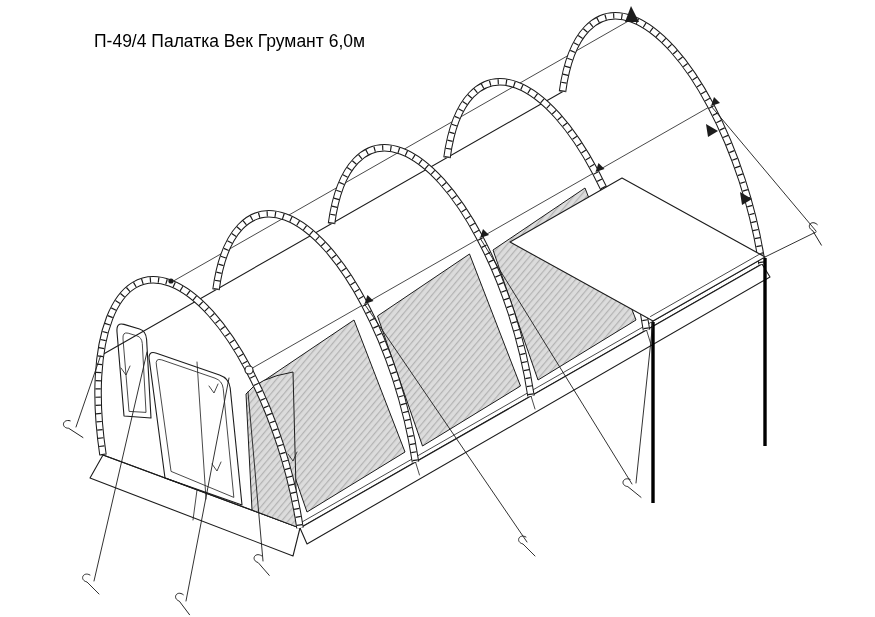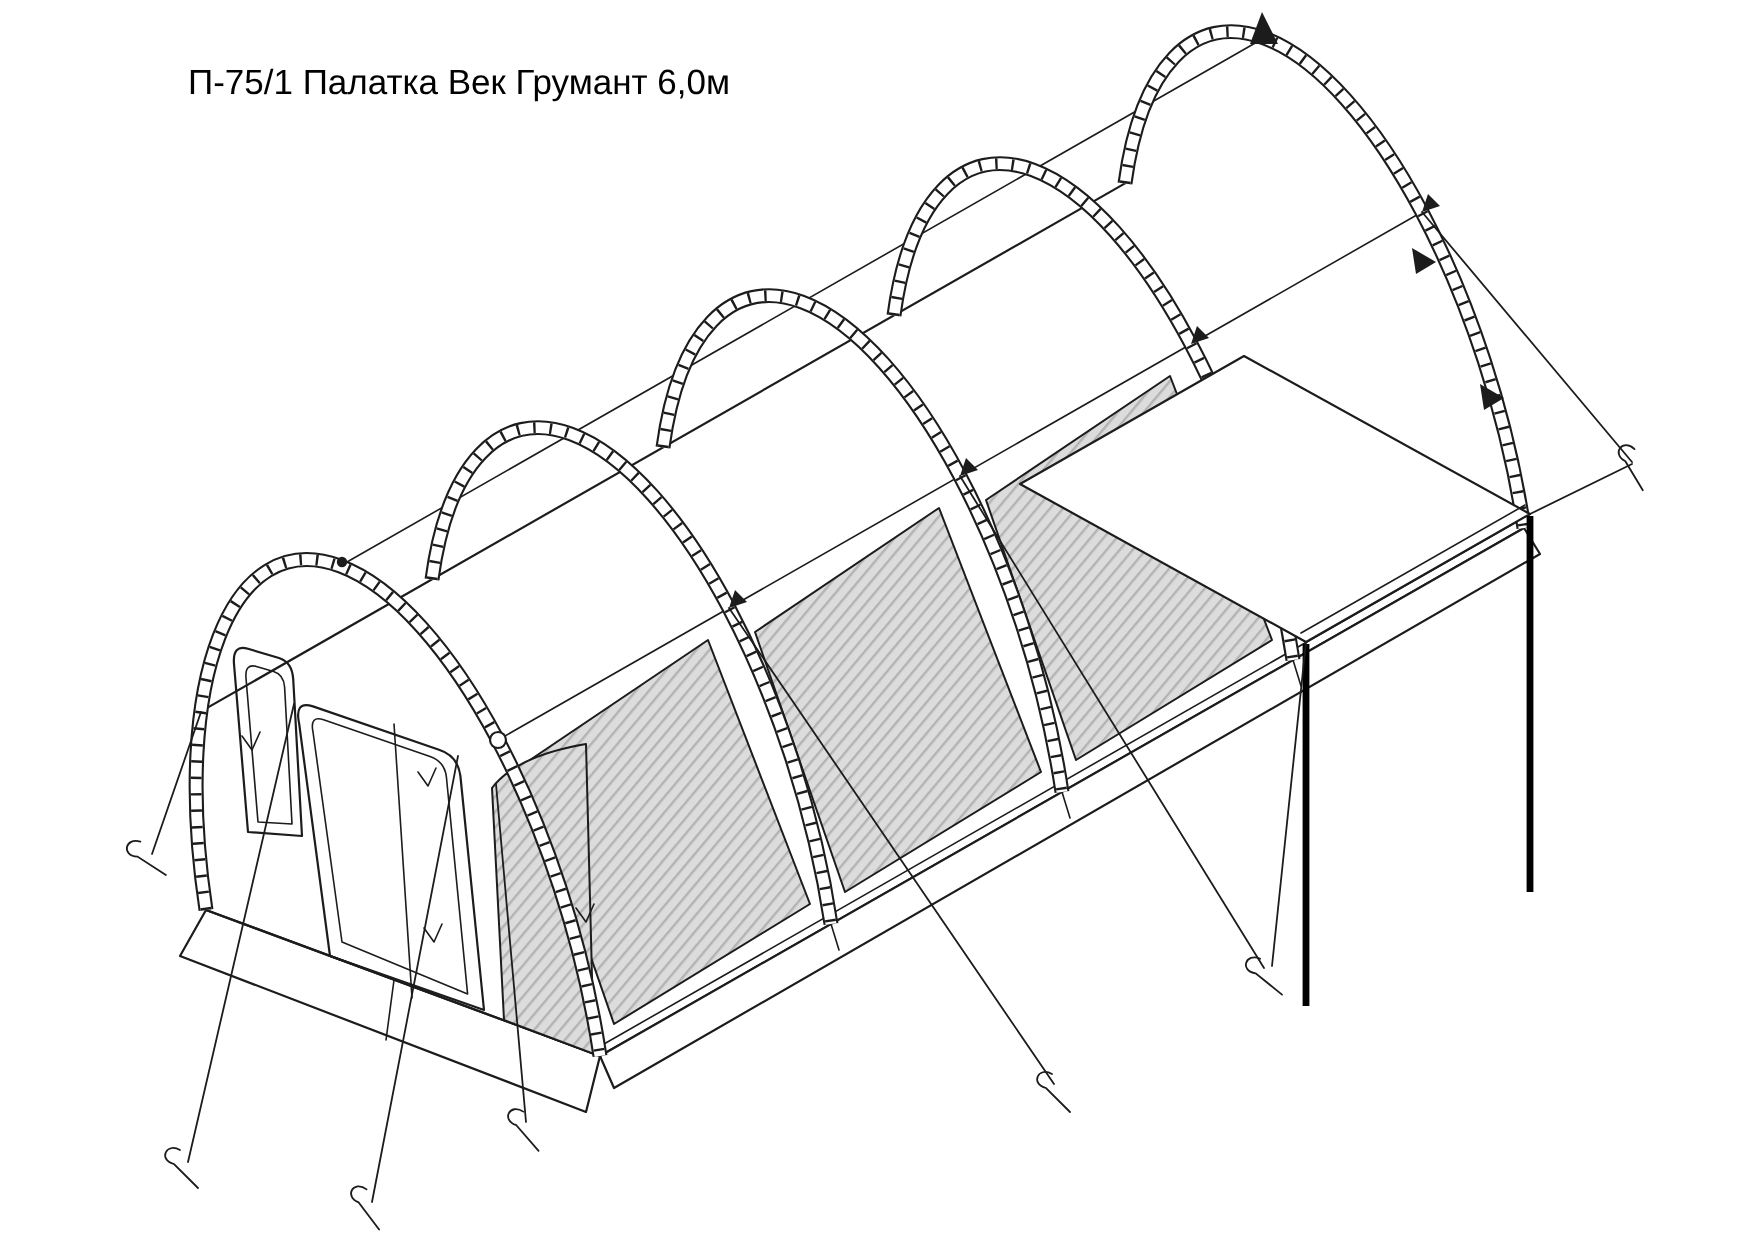--- a/index.html
+++ b/index.html
@@ -140,14 +140,14 @@
       <use href="#stakeG" transform="translate(75,429) rotate(-12)"></use>
       <use href="#stakeG" transform="translate(93,584)"></use>
       <use href="#stakeG" transform="translate(185,604) rotate(8)"></use>
       <use href="#stakeG" transform="translate(264,565) rotate(4)"></use>
       <use href="#stakeG" transform="translate(529,546)"></use>
       <use href="#stakeG" transform="translate(634,488) rotate(-6)"></use>
       <use href="#stakeG" transform="translate(818,234) rotate(14)"></use>
     </g>
   </svg>
 
-  <div class="title">П-75/1 Палатка Век Грумант 6,0м</div>
+  <div class="title">П-49/4 Палатка Век Грумант 6,0м</div>
 </div>
 
 </body></html>

